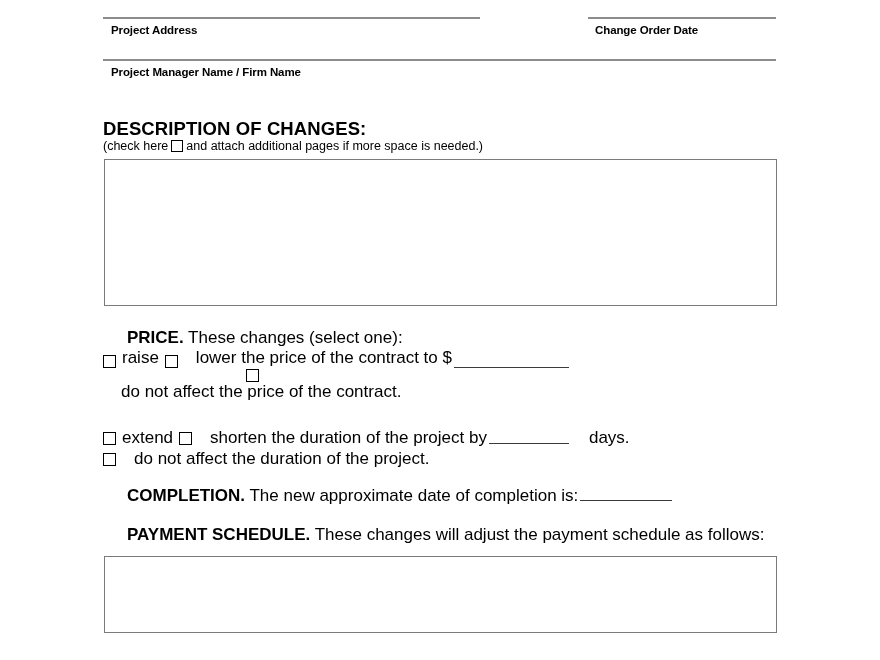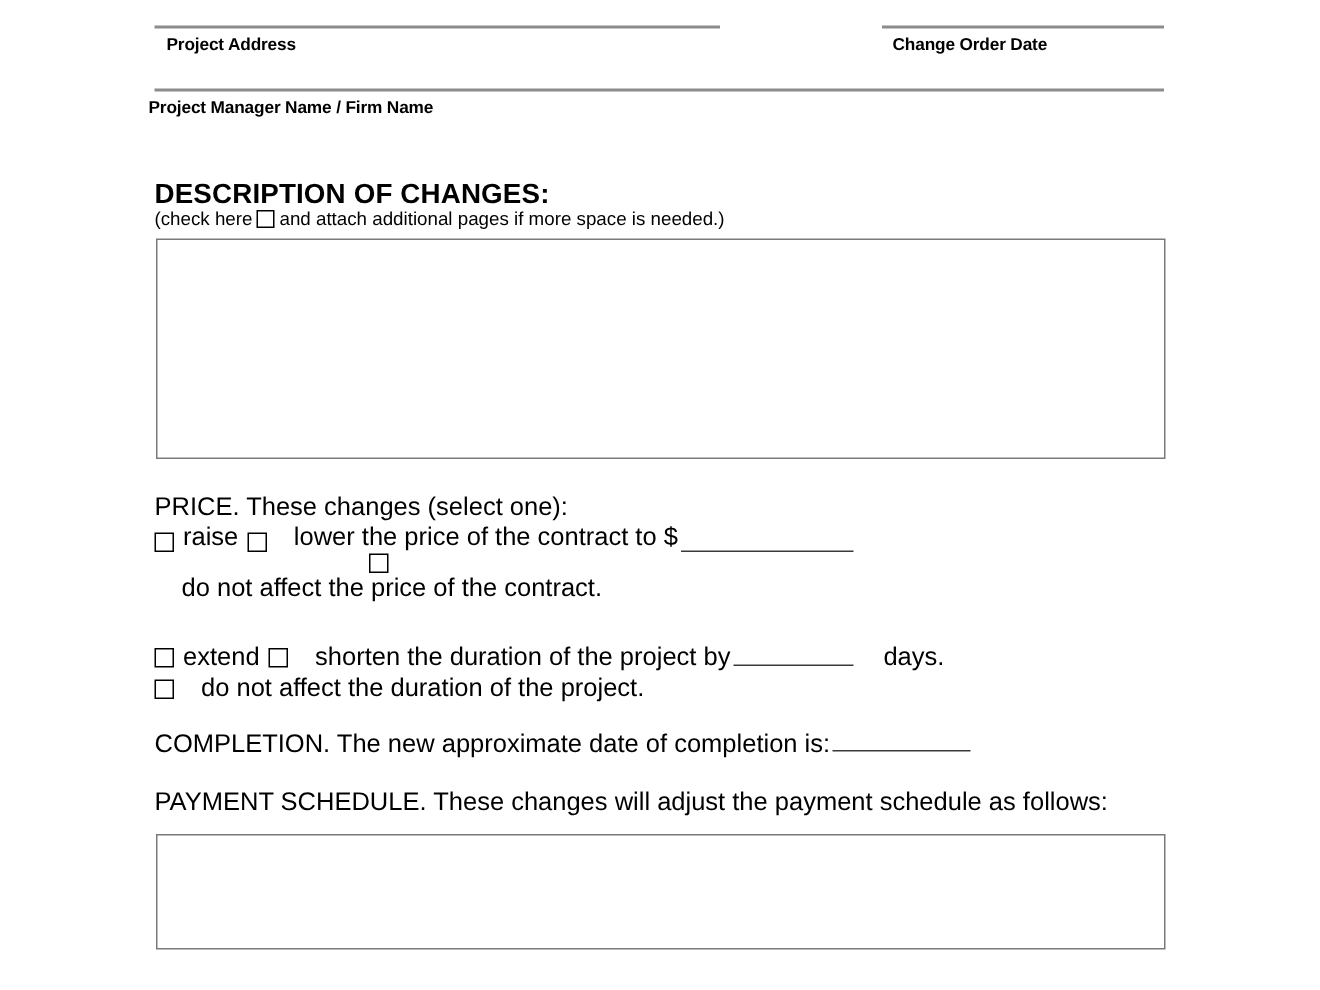--- a/index.html
+++ b/index.html
@@ -36,30 +36,30 @@
 
   .field-label {
     position: absolute;
     font-size: 11.5px;
     font-weight: bold;
     letter-spacing: -0.1px;
     white-space: nowrap;
   }
   .lbl-address { left: 111px; top: 24px; }
   .lbl-date    { left: 595px; top: 24px; }
-  .lbl-manager { left: 99px; top: 66px; }
+  .lbl-manager { left: 111px; top: 66px; }
 
   
   .section-head {
     position: absolute;
     white-space: nowrap;
     font-size: 17px;
     line-height: 20px;
   }
-  .section-head .strong { font-weight: normal; }
+  .section-head .strong { font-weight: bold; margin-left: 24px; }
 
   .big-title {
     position: absolute;
     left: 103px;
     top: 118px;
     font-size: 18.5px;
     font-weight: bold;
     letter-spacing: 0.1px;
     white-space: nowrap;
   }

